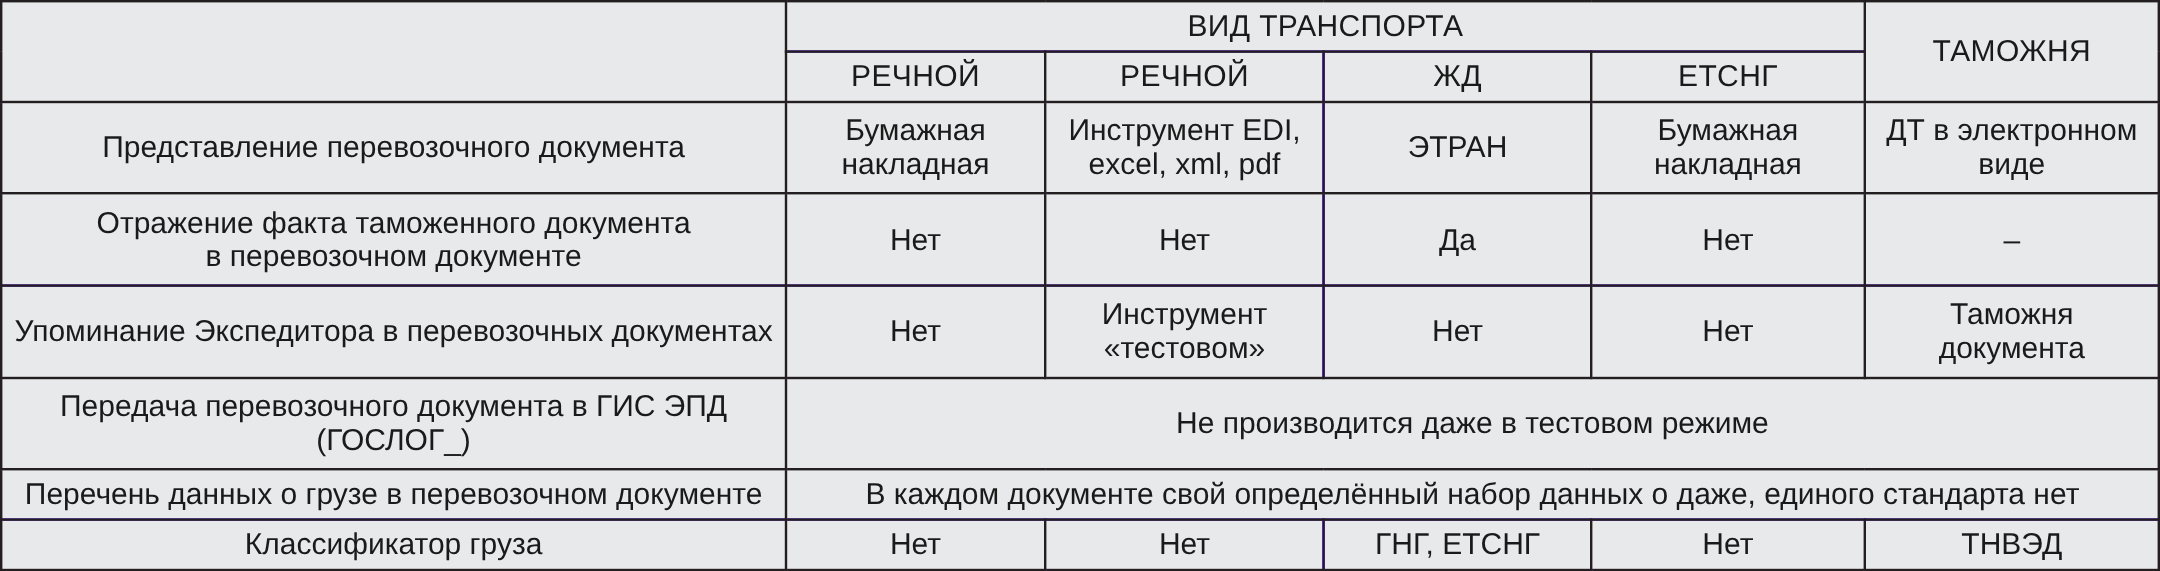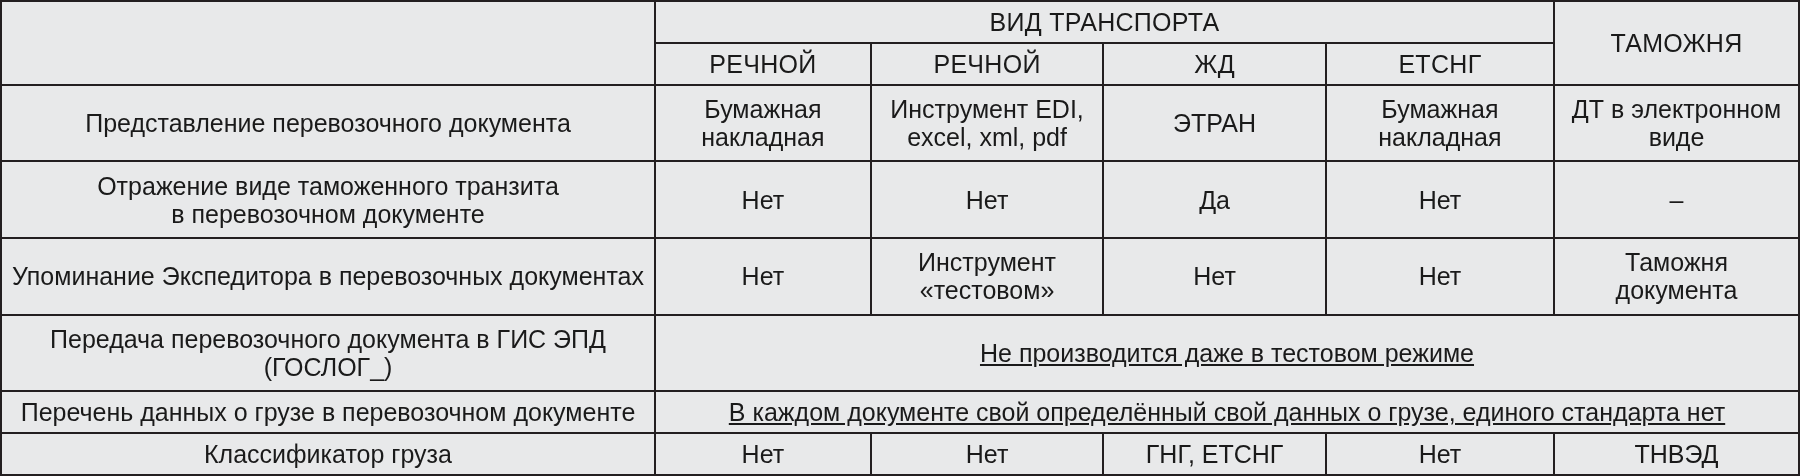--- a/index.html
+++ b/index.html
@@ -70,21 +70,20 @@
     padding-left: 8px;
     padding-right: 10px;
     border-left-color: #e8e9ea;
   }
   .lbl {
     display: block;
     text-align: center;
   }
   td.wide-merged {
     font-size: 25px;
-    text-decoration: underline;
   }
   .colw-label { width: 582px; }
   .colw-1 { width: 192px; }
   .colw-2 { width: 207px; }
   .colw-3 { width: 198px; }
   .colw-4 { width: 203px; }
   .colw-5 { width: 218px; }
   
   table.grid tr.data td { border-color: #231f20; }
 </style>
@@ -122,21 +121,21 @@
         </td>
         <td>Бумажная накладная</td>
         <td>Инструмент EDI, excel, xml, pdf</td>
         <td>ЭТРАН</td>
         <td>Бумажная накладная</td>
         <td>ДТ в электронном виде</td>
       </tr>
 
       <tr class="data">
         <td class="rowlabel">
-          <span class="lbl">Отражение виде таможенного транзита</span>
+          <span class="lbl">Отражение факта таможенного документа</span>
           <span class="lbl">в перевозочном документе</span>
         </td>
         <td>Нет</td>
         <td>Нет</td>
         <td>Да</td>
         <td>Нет</td>
         <td>–</td>
       </tr>
 
       <tr class="data">
@@ -155,21 +154,21 @@
           <span class="lbl">Передача перевозочного документа в ГИС ЭПД</span>
           <span class="lbl">(ГОСЛОГ_)</span>
         </td>
         <td class="wide-merged" colspan="5">Не производится даже в тестовом режиме</td>
       </tr>
 
       <tr class="data">
         <td class="rowlabel">
           <span class="lbl">Перечень данных о грузе в перевозочном документе</span>
         </td>
-        <td class="wide-merged" colspan="5">В каждом документе свой определённый свой данных о грузе, единого стандарта нет</td>
+        <td class="wide-merged" colspan="5">В каждом документе свой определённый набор данных о даже, единого стандарта нет</td>
       </tr>
 
       <tr class="data">
         <td class="rowlabel">
           <span class="lbl">Классификатор груза</span>
         </td>
         <td>Нет</td>
         <td>Нет</td>
         <td>ГНГ, ЕТСНГ</td>
         <td>Нет</td>

